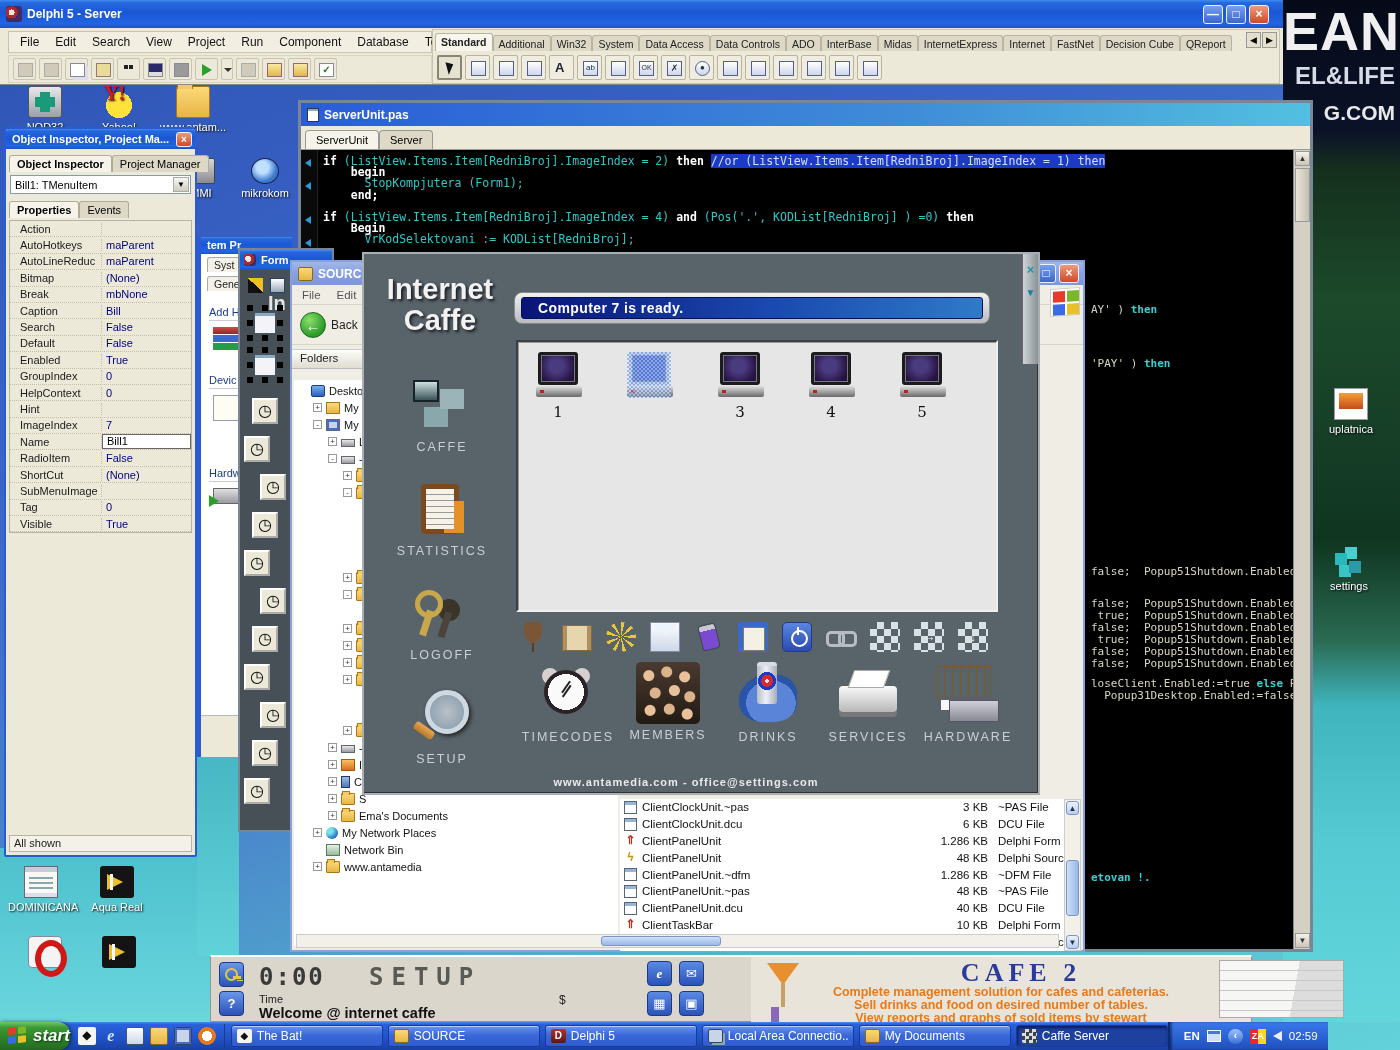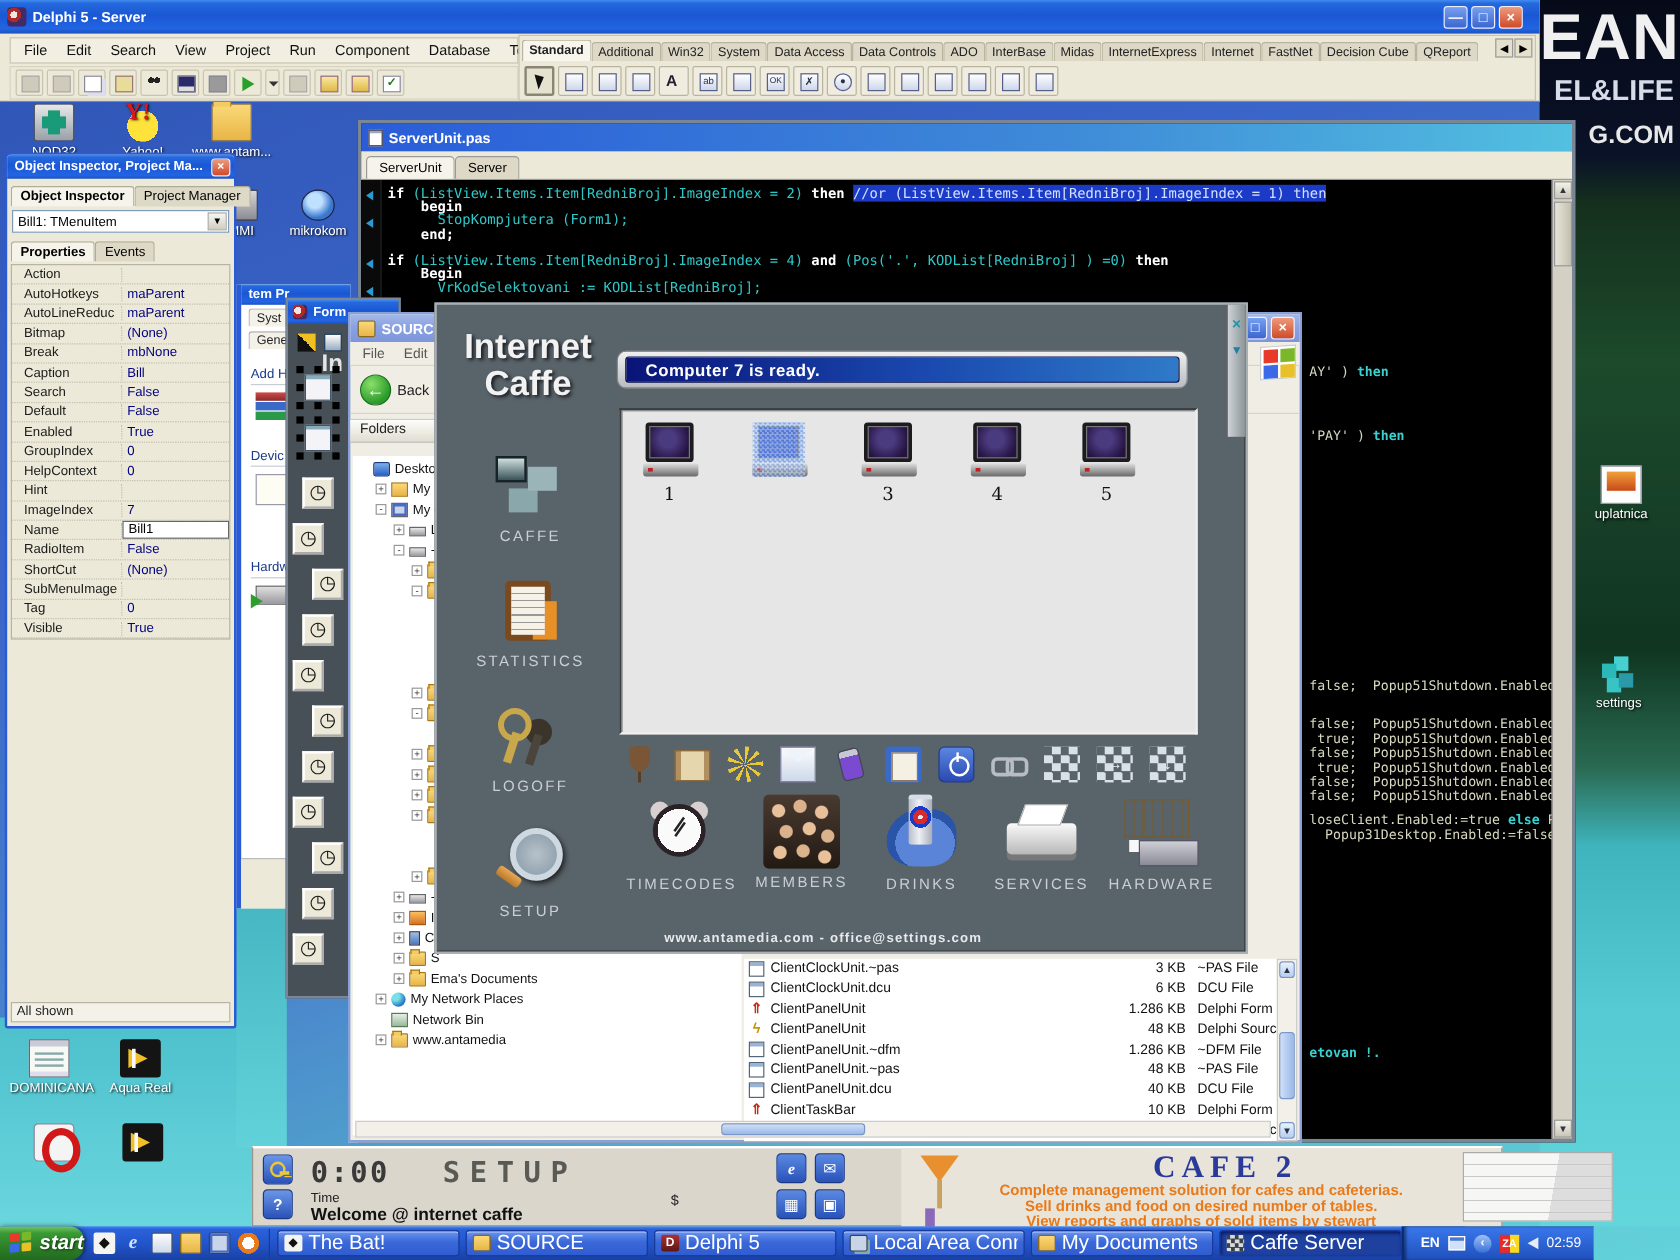--- a/index.html
+++ b/index.html
@@ -292,21 +292,21 @@
   .qi{width:18px;height:18px;border-radius:2px;position:relative}
   .qi-bat{background:#f4f4f0;color:#111;text-align:center;font-size:12px;line-height:17px}
   .qi-ie{background:transparent;color:#cfe4ff;font-style:italic;font-weight:bold;font-family:"Liberation Serif",serif;font-size:16px;text-align:center;line-height:17px}
   .qi-mail{background:linear-gradient(#fdfdfd,#cdd8ea);border:1px solid #456}
   .qi-folder{background:linear-gradient(#fbd978,#e8b546);border:1px solid #8a6a18}
   .qi-computer{background:#c8d4e8;border:1px solid #345;box-shadow:inset 0 0 0 2px #4a6ac8}
   .qi-media{background:radial-gradient(circle,#fff 0 40%,#e87a1a 40% 70%,#2a4ae8 70%);border-radius:50%}
   #tasks{display:flex;align-items:center;gap:5px;padding-left:6px}
   .task{width:152px;height:22px;border-radius:3px;background:linear-gradient(180deg,#6a96f0,#3a68d8 45%,#2f5cd0);border:1px solid #1a3a9a;display:flex;align-items:center;padding:0 5px;gap:5px;box-shadow:inset 0 1px 0 #bcf}
   .task.active{background:#1e41a0;box-shadow:inset 1px 2px 3px #0a1a60}
-  .tlbl{color:#fff;font-size:17px;white-space:nowrap;overflow:hidden}
+  .tlbl{color:#fff;font-size:12px;white-space:nowrap;overflow:hidden}
   .tico16{width:15px;height:14px;flex:none;border-radius:2px;position:relative}
   .tk-bat{background:#f4f4f0;color:#111;text-align:center;font-size:10px;line-height:13px}
   .tk-folder{background:linear-gradient(#fbd978,#e8b546);border:1px solid #8a6a18}
   .tk-delphi{background:linear-gradient(#b03030,#5a1818);color:#fff;text-align:center;font-size:10px;line-height:13px;font-weight:bold}
   .tk-lan{background:#c8d4e8;border:1px solid #345;box-shadow:3px 3px 0 -1px #8aa}
   .tk-caffe{background:repeating-conic-gradient(#d8dce0 0% 25%,#3a4248 0% 50%);background-size:7px 7px}
   #tray{margin-left:auto;height:28px;display:flex;align-items:center;gap:7px;padding:0 10px 0 14px;background:linear-gradient(180deg,#3a78ec,#1f50bc);border-left:2px solid #0a2a7a;box-shadow:inset 2px 0 2px #0006}
   #tray .en{color:#fff;font-size:11.5px;font-weight:bold}
   .tr-win{width:14px;height:12px;background:#cfe0f8;border:1px solid #fff;box-shadow:inset 0 3px 0 #4a78d0}
   .tr-chev{width:15px;height:15px;border-radius:50%;background:linear-gradient(#9ec2f8,#3a70d8);color:#fff;font-size:10px;line-height:14px;text-align:center;font-weight:bold}

